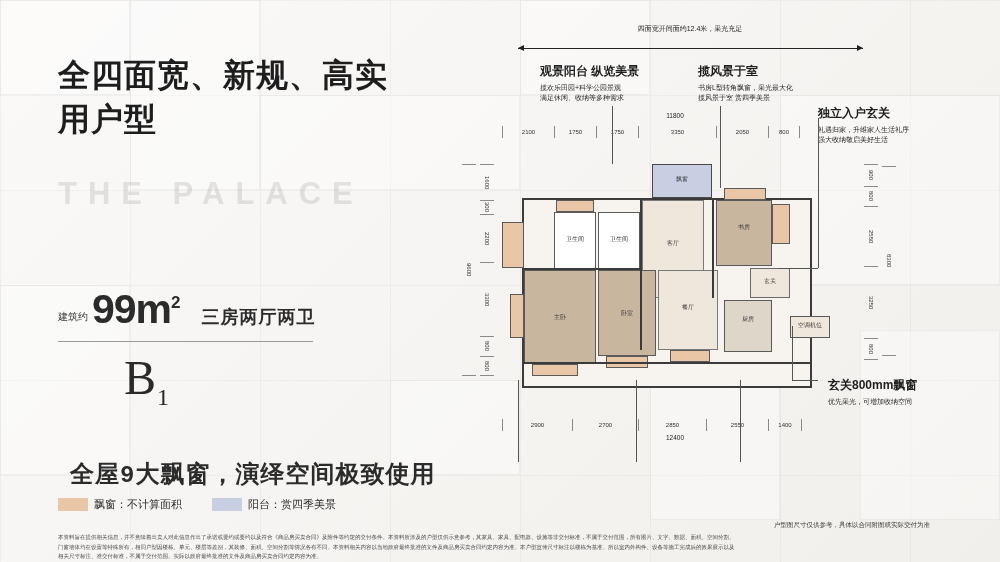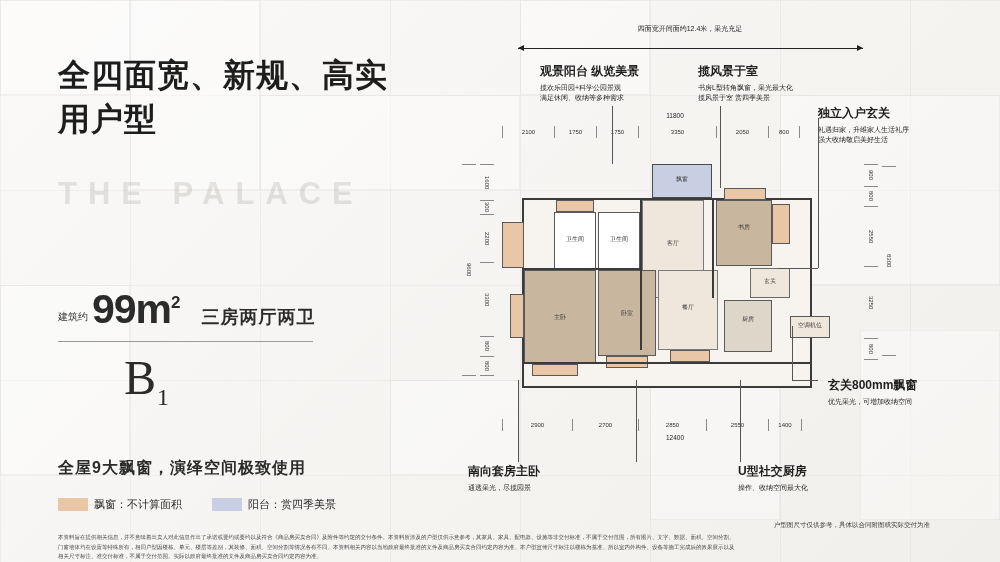--- a/index.html
+++ b/index.html
@@ -58,22 +58,22 @@
   .rule{
     position:absolute; left:58px; top:341px; width:255px; height:1px; background:#9a9a9a;
   }
   .btype{
     position:absolute; left:124px; top:350px;
     font-family:"Liberation Serif", serif;
     font-size:48px; color:#2a2a2a; letter-spacing:1px;
   }
   .btype sub{ font-size:24px; }
   .slogan{
-    position:absolute; left:58px; top:458px;
-    font-size:16px; font-weight:bold; letter-spacing:1px;
+    position:absolute; left:70px; top:458px;
+    font-size:24px; font-weight:bold; letter-spacing:1px;font-family:Liberation Mono, monospace;
   }
   .legend{
     position:absolute; left:58px; top:497px; display:flex; align-items:center; gap:8px;
     font-size:11px;
   }
   .legend .sw{ width:30px; height:13px; display:inline-block; }
   .legend .item{ display:flex; align-items:center; gap:6px; margin-right:22px;}
   
   .foot-left{
     position:absolute; left:58px; top:533px; width:680px;
@@ -309,27 +309,19 @@
   <div class="lead" style="left:378px; top:104px; width:1px; height:150px;"></div>
   <div class="lead" style="left:338px; top:254px; width:40px; height:1px;"></div>
 
   <div class="callout" style="left:388px; top:362px; width:140px;">
     <span class="t">玄关800mm飘窗</span>
     <span>优先采光，可增加收纳空间</span>
   </div>
   <div class="lead" style="left:352px; top:312px; width:1px; height:54px;"></div>
   <div class="lead" style="left:352px; top:366px; width:26px; height:1px;"></div>
 
-  <div class="callout" style="left:28px; top:448px; width:110px;">
-    <span class="t">南向套房主卧</span>
-    <span>通透采光，尽揽园景</span>
-  </div>
   <div class="lead" style="left:78px; top:366px; width:1px; height:82px;"></div>
 
   <div class="lead" style="left:196px; top:366px; width:1px; height:82px;"></div>
 
-  <div class="callout" style="left:298px; top:448px; width:120px;">
-    <span class="t">U型社交厨房</span>
-    <span>操作、收纳空间最大化</span>
-  </div>
   <div class="lead" style="left:300px; top:366px; width:1px; height:82px;"></div>
 
 </div>
 
 </body></html>

